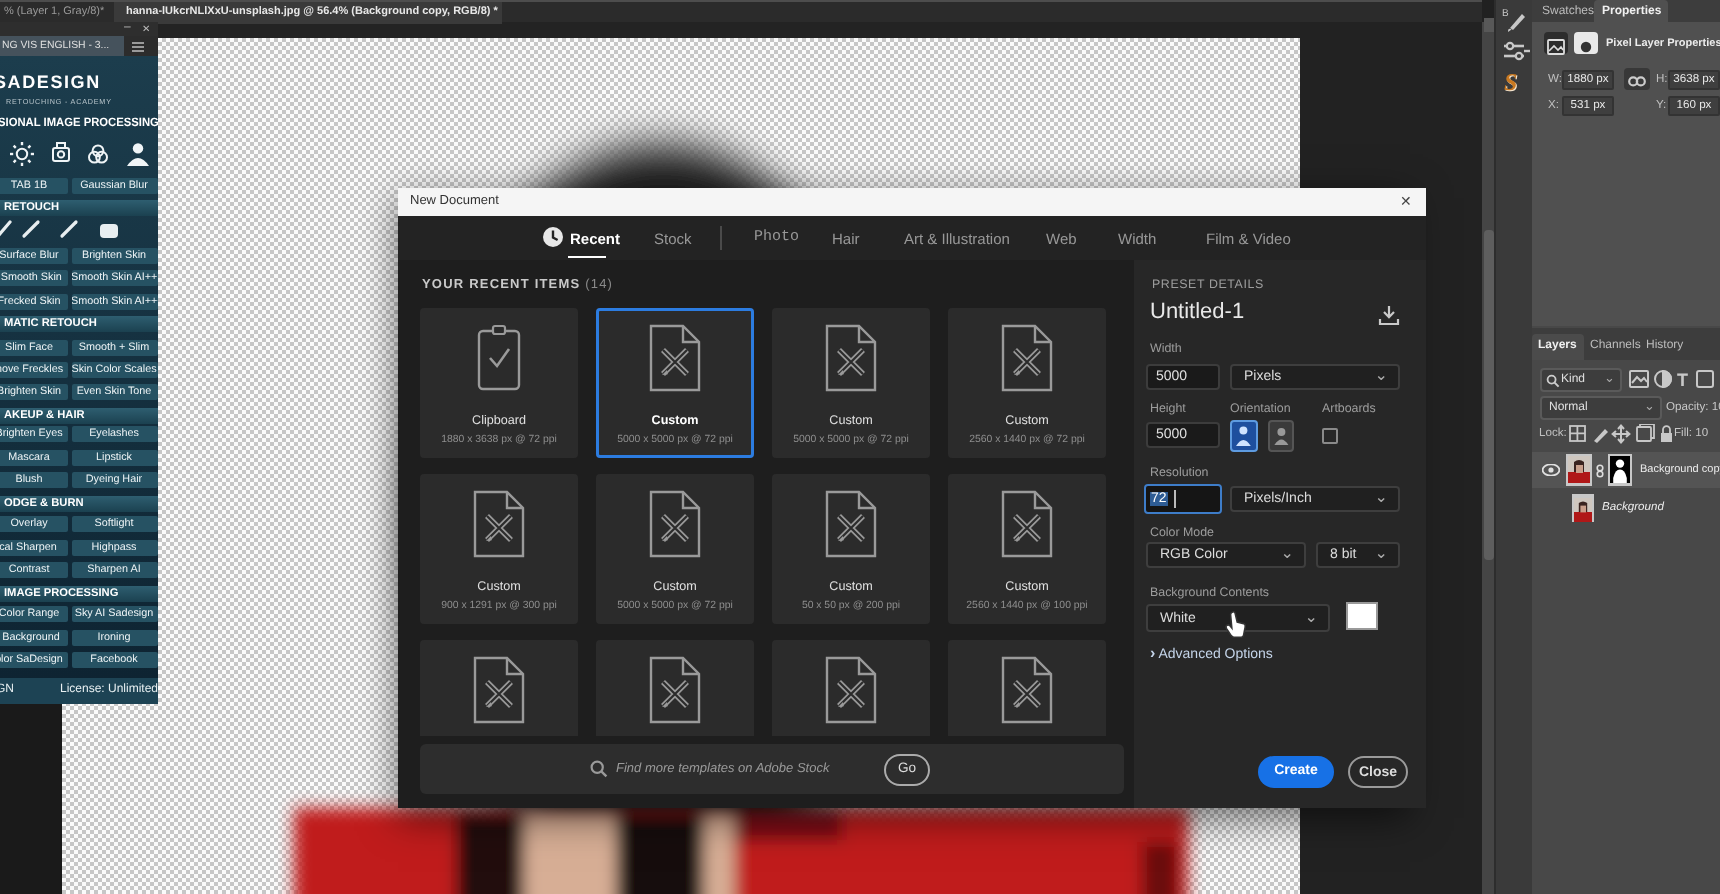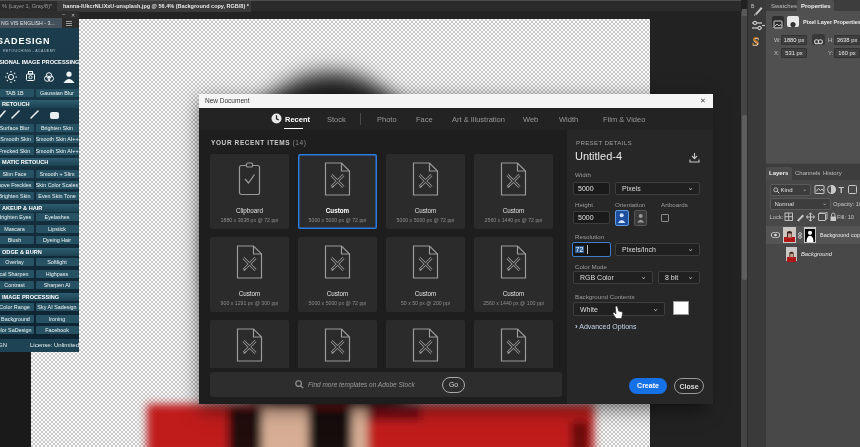--- a/index.html
+++ b/index.html
@@ -317,22 +317,22 @@
     </div>
     <div class="abs" style="left:0;top:14px;width:514px;height:22px;background:#232323;">
       <svg class="abs" style="left:72px;top:5px;" width="11" height="11" viewBox="0 0 11 11">
         <circle cx="5.5" cy="5.5" r="5" fill="#e8e8e8"></circle>
         <path d="M5.5 2.2 L5.5 5.8 L7.8 7" stroke="#232323" stroke-width="1.2" fill="none"></path>
       </svg>
       <div class="abs tabw" style="left:86px;">Recent</div>
       <div class="abs" style="left:85px;top:19.5px;width:19px;height:1.5px;background:#fff;"></div>
       <div class="abs tabg" style="left:128px;">Stock</div>
       <div class="abs" style="left:161px;top:5px;width:1px;height:12px;background:#4a4a4a;"></div>
-      <div class="abs tabg" style="left:178px;">Photo</div>
-      <div class="abs tabg" style="left:217px;">Face</div>
+      <div class="abs tabg" style="left:178px;font-family:Liberation Mono, monospace;">Photo</div>
+      <div class="abs tabg" style="left:217px;">Hair</div>
       <div class="abs tabg" style="left:253px;">Art &amp; Illustration</div>
       <div class="abs tabg" style="left:324px;">Web</div>
       <div class="abs tabg" style="left:360px;">Width</div>
       <div class="abs tabg" style="left:404px;">Film &amp; Video</div>
     </div>
     <div class="abs" style="left:0;top:36px;width:368px;height:274px;background:#1e1e1e;overflow:hidden;" id="grid">
       <div class="abs" style="left:12px;top:9px;font-size:6.5px;font-weight:bold;color:#c9c9c9;letter-spacing:0.6px;">YOUR RECENT ITEMS <span style="color:#8a8a8a;font-weight:normal;">(14)</span></div>
       <div class="abs" style="left:0;top:0;width:368px;height:238px;overflow:hidden;">
         <div class="card" style="left:11px;top:24px;">
           <svg style="position:absolute;left:28px;top:8px;" width="23" height="34" viewBox="0 0 23 34">
@@ -428,21 +428,21 @@
         <path d="M1.5 1 L17.5 1 L25.5 9 L25.5 33 L1.5 33 Z"></path>
         <path d="M17.5 1 L17.5 9 L25.5 9"></path>
         <path d="M7.5 13 L19.5 25 M7.5 25 L19.5 13" stroke-width="2.8"></path>
         <path d="M7.5 13 L19.5 25 M7.5 25 L19.5 13" stroke="#2b2b2b" stroke-width="1.1"></path>
         <path d="M7 25.5 L9.5 23 L9.9 25.1 Z" fill="#9a9a9a" stroke="none"></path>
       </g>
     </defs>
       </svg>
     <div class="abs" style="left:368px;top:36px;width:146px;height:274px;background:#272727;" id="preset">
       <div class="abs" style="left:9px;top:9px;font-size:6.2px;color:#9d9d9d;letter-spacing:0.3px;">PRESET DETAILS</div>
-      <div class="abs" style="left:8px;top:20px;font-size:11px;color:#e8e8e8;">Untitled-4</div>
+      <div class="abs" style="left:8px;top:20px;font-size:11px;color:#e8e8e8;">Untitled-1</div>
       <svg class="abs" style="left:122px;top:23px;" width="11" height="10" viewBox="0 0 11 10">
         <path d="M5.5 0 L5.5 5 M3 3 L5.5 5.6 L8 3" stroke="#c9c9c9" stroke-width="1.1" fill="none"></path>
         <path d="M1 6.5 L1 9 L10 9 L10 6.5" stroke="#c9c9c9" stroke-width="1.1" fill="none"></path>
       </svg>
       <div class="abs lbl" style="left:8px;top:41px;">Width</div>
       <div class="abs fld" style="left:6px;top:52px;width:37px;">5000</div>
       <div class="abs dd" style="left:48px;top:52px;width:85px;">Pixels<span class="chev">⌄</span></div>
       <div class="abs lbl" style="left:8px;top:71px;">Height</div>
       <div class="abs lbl" style="left:48px;top:71px;">Orientation</div>
       <div class="abs lbl" style="left:94px;top:71px;">Artboards</div>

